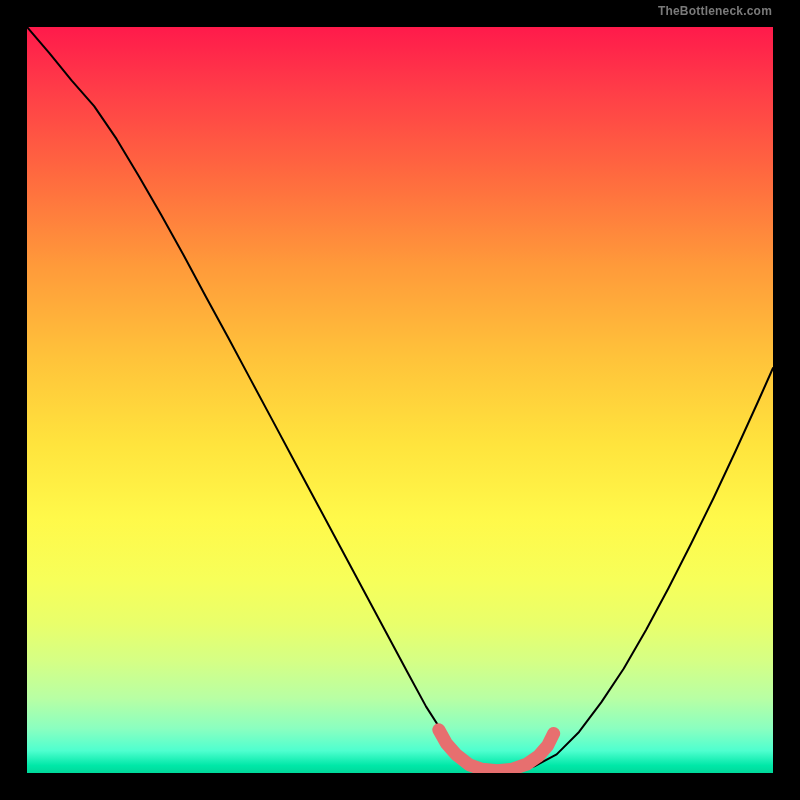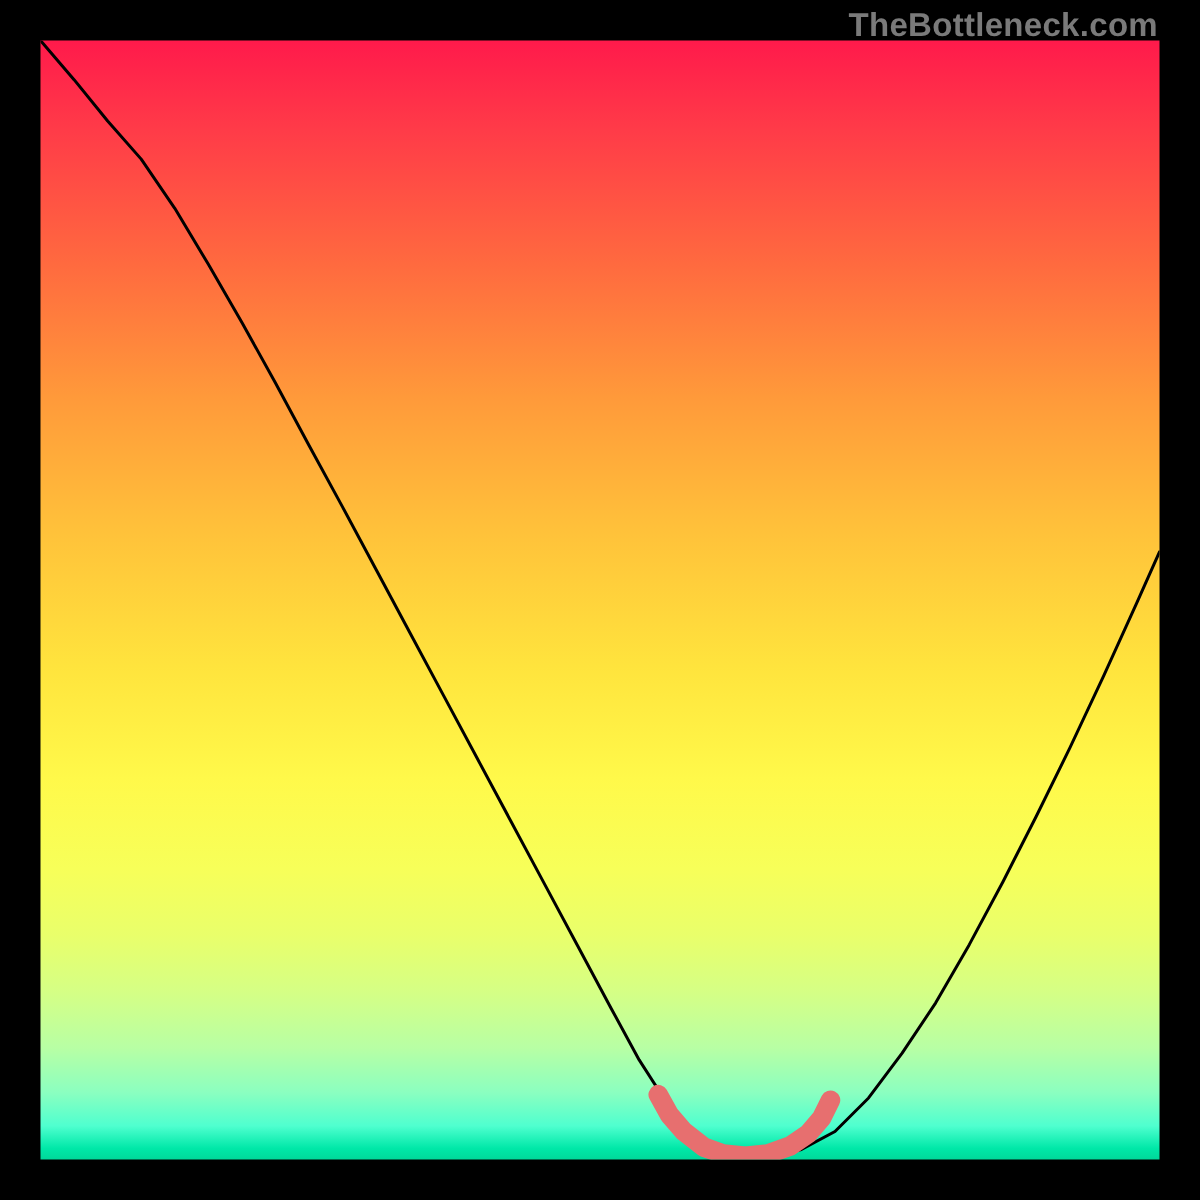--- a/index.html
+++ b/index.html
@@ -47,21 +47,21 @@
       #4fffcf 97%,
       #00e8a8 99%,
       #00d89a 100%
     );
   }
   .watermark {
     position: absolute;
     top: 4px;
     right: 28px;
     font-family: Arial, Helvetica, sans-serif;
-    font-size: 22px;
+    font-size: 12px;
     font-weight: 600;
     color: #7a7a7a;
     letter-spacing: 0.2px;
   }
   svg.curve {
     position: absolute;
     top: 0;
     left: 0;
     width: 100%;
     height: 100%;

